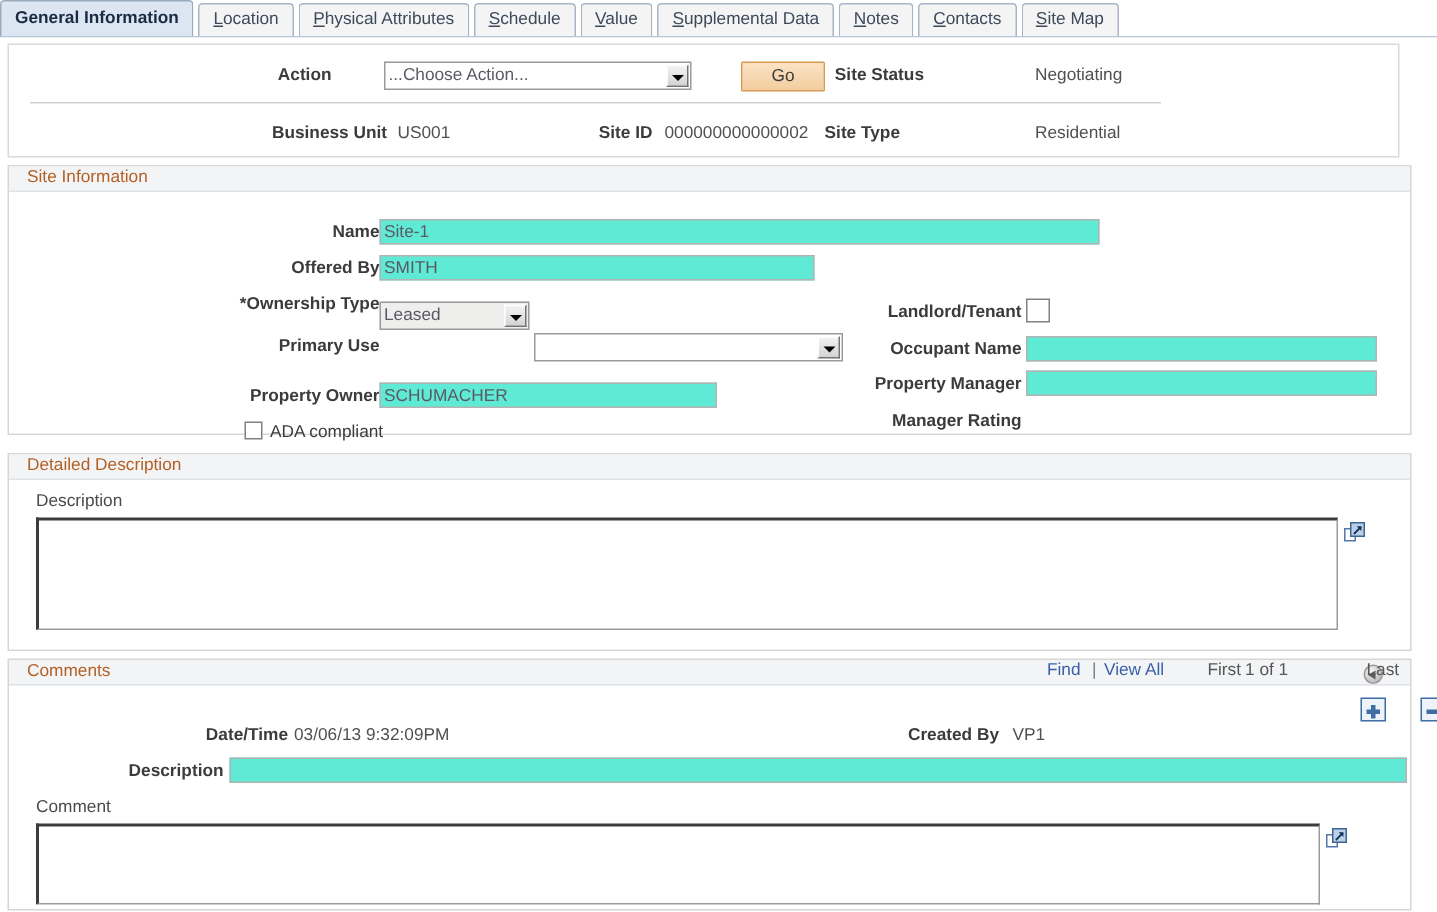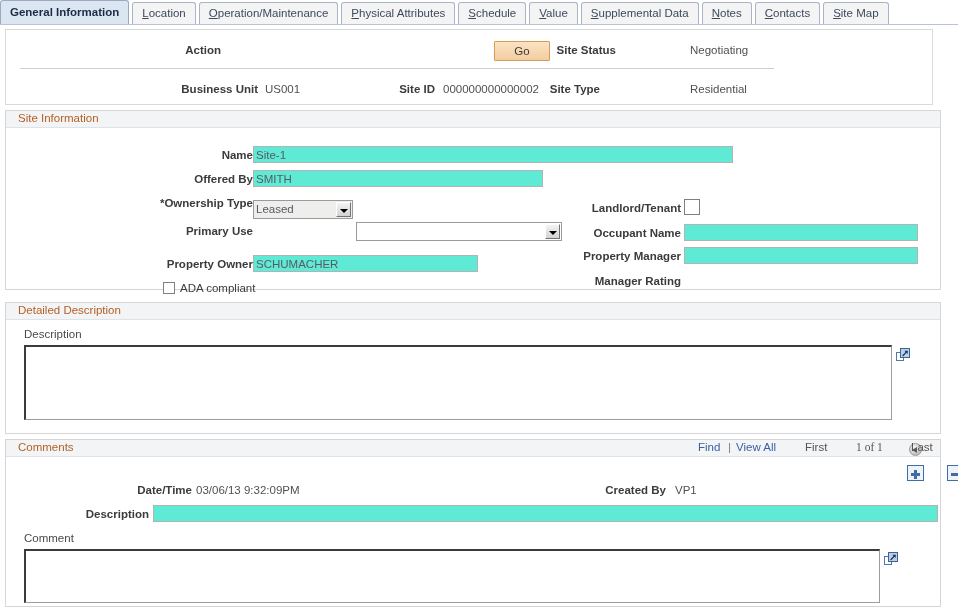--- a/index.html
+++ b/index.html
@@ -211,35 +211,38 @@
     background: #3f6ea5;
     left: 6px; top: 3.5px; width: 3px; height: 9px;
   }
 </style>
 </head>
 <body>
 
 <div class="tabbar">
   <div class="tab active"><span>General Information</span></div>
   <div class="tab"><span class="acc">L</span><span>ocation</span></div>
-  <div class="tab"><span class="acc">O</span><span>peration/Maintenance</span></div>
   <div class="tab"><span class="acc">P</span><span>hysical Attributes</span></div>
   <div class="tab"><span class="acc">S</span><span>chedule</span></div>
   <div class="tab"><span class="acc">V</span><span>alue</span></div>
   <div class="tab"><span class="acc">S</span><span>upplemental Data</span></div>
   <div class="tab"><span class="acc">N</span><span>otes</span></div>
   <div class="tab"><span class="acc">C</span><span>ontacts</span></div>
   <div class="tab"><span class="acc">S</span><span>ite Map</span></div>
 </div>
 
 <div class="page">
 
   <div class="hdr-block panel">
     <div class="hdr-row1">
       <div class="abs lbl" style="left:150px; top:14px; width:65px;">Action</div>
+      <div class="abs sel" style="left:250px; top:11px; width:205px;">
+        <span>...Choose Action...</span>
+        <span class="arrowbox"></span>
+      </div>
       <button class="gobtn abs" style="left:488px; top:11px;">Go</button>
       <div class="abs lbl" style="left:540px; top:14px; width:70px;">Site Status</div>
       <div class="abs val" style="left:684px; top:14px;">Negotiating</div>
     </div>
     <div class="hdr-divider"></div>
     <div class="hdr-row2">
       <div class="abs lbl" style="left:100px; top:16px; width:152px;">Business Unit</div>
       <div class="abs val" style="left:259px; top:16px;">US001</div>
       <div class="abs lbl" style="left:320px; top:16px; width:109px;">Site ID</div>
       <div class="abs val" style="left:437px; top:16px;">000000000000002</div>
@@ -309,21 +312,21 @@
   </div>
 
   <div class="group" style="left:5px; top:414px; width:936px; height:168px;">
     <div class="ghdr" style="position:relative;">
       <span>Comments</span>
       <span class="abs lnk" style="left:692px; top:1px;">Find</span>
       <span class="abs sep" style="left:722px; top:1px;">|</span>
       <span class="abs lnk" style="left:730px; top:1px;">View All</span>
       <span class="abs navtxt" style="left:799px; top:1px;">First</span>
       <span class="abs navarrow left" style="left:832px; top:2px;"></span>
-      <span class="abs navtxt" style="left:850px; top:1px;font-family:Liberation Serif, serif;">1 of 1</span>
+      <span class="abs navtxt" style="left:824px; top:1px;">1 of 1</span>
       
       <span class="abs navtxt" style="left:905px; top:1px;">Last</span>
     </div>
     <div class="gbody" style="height:149px;">
       <span class="abs pmbtn plus" style="left:901px; top:8px;"></span>
       <span class="abs pmbtn" style="left:921px; top:8px;"></span>
 
       <div class="abs lbl" style="left:40px; top:27px; width:146px;">Date/Time</div>
       <div class="abs val" style="left:190px; top:27px;">03/06/13  9:32:09PM</div>
       <div class="abs lbl" style="left:520px; top:27px; width:140px;">Created By</div>

